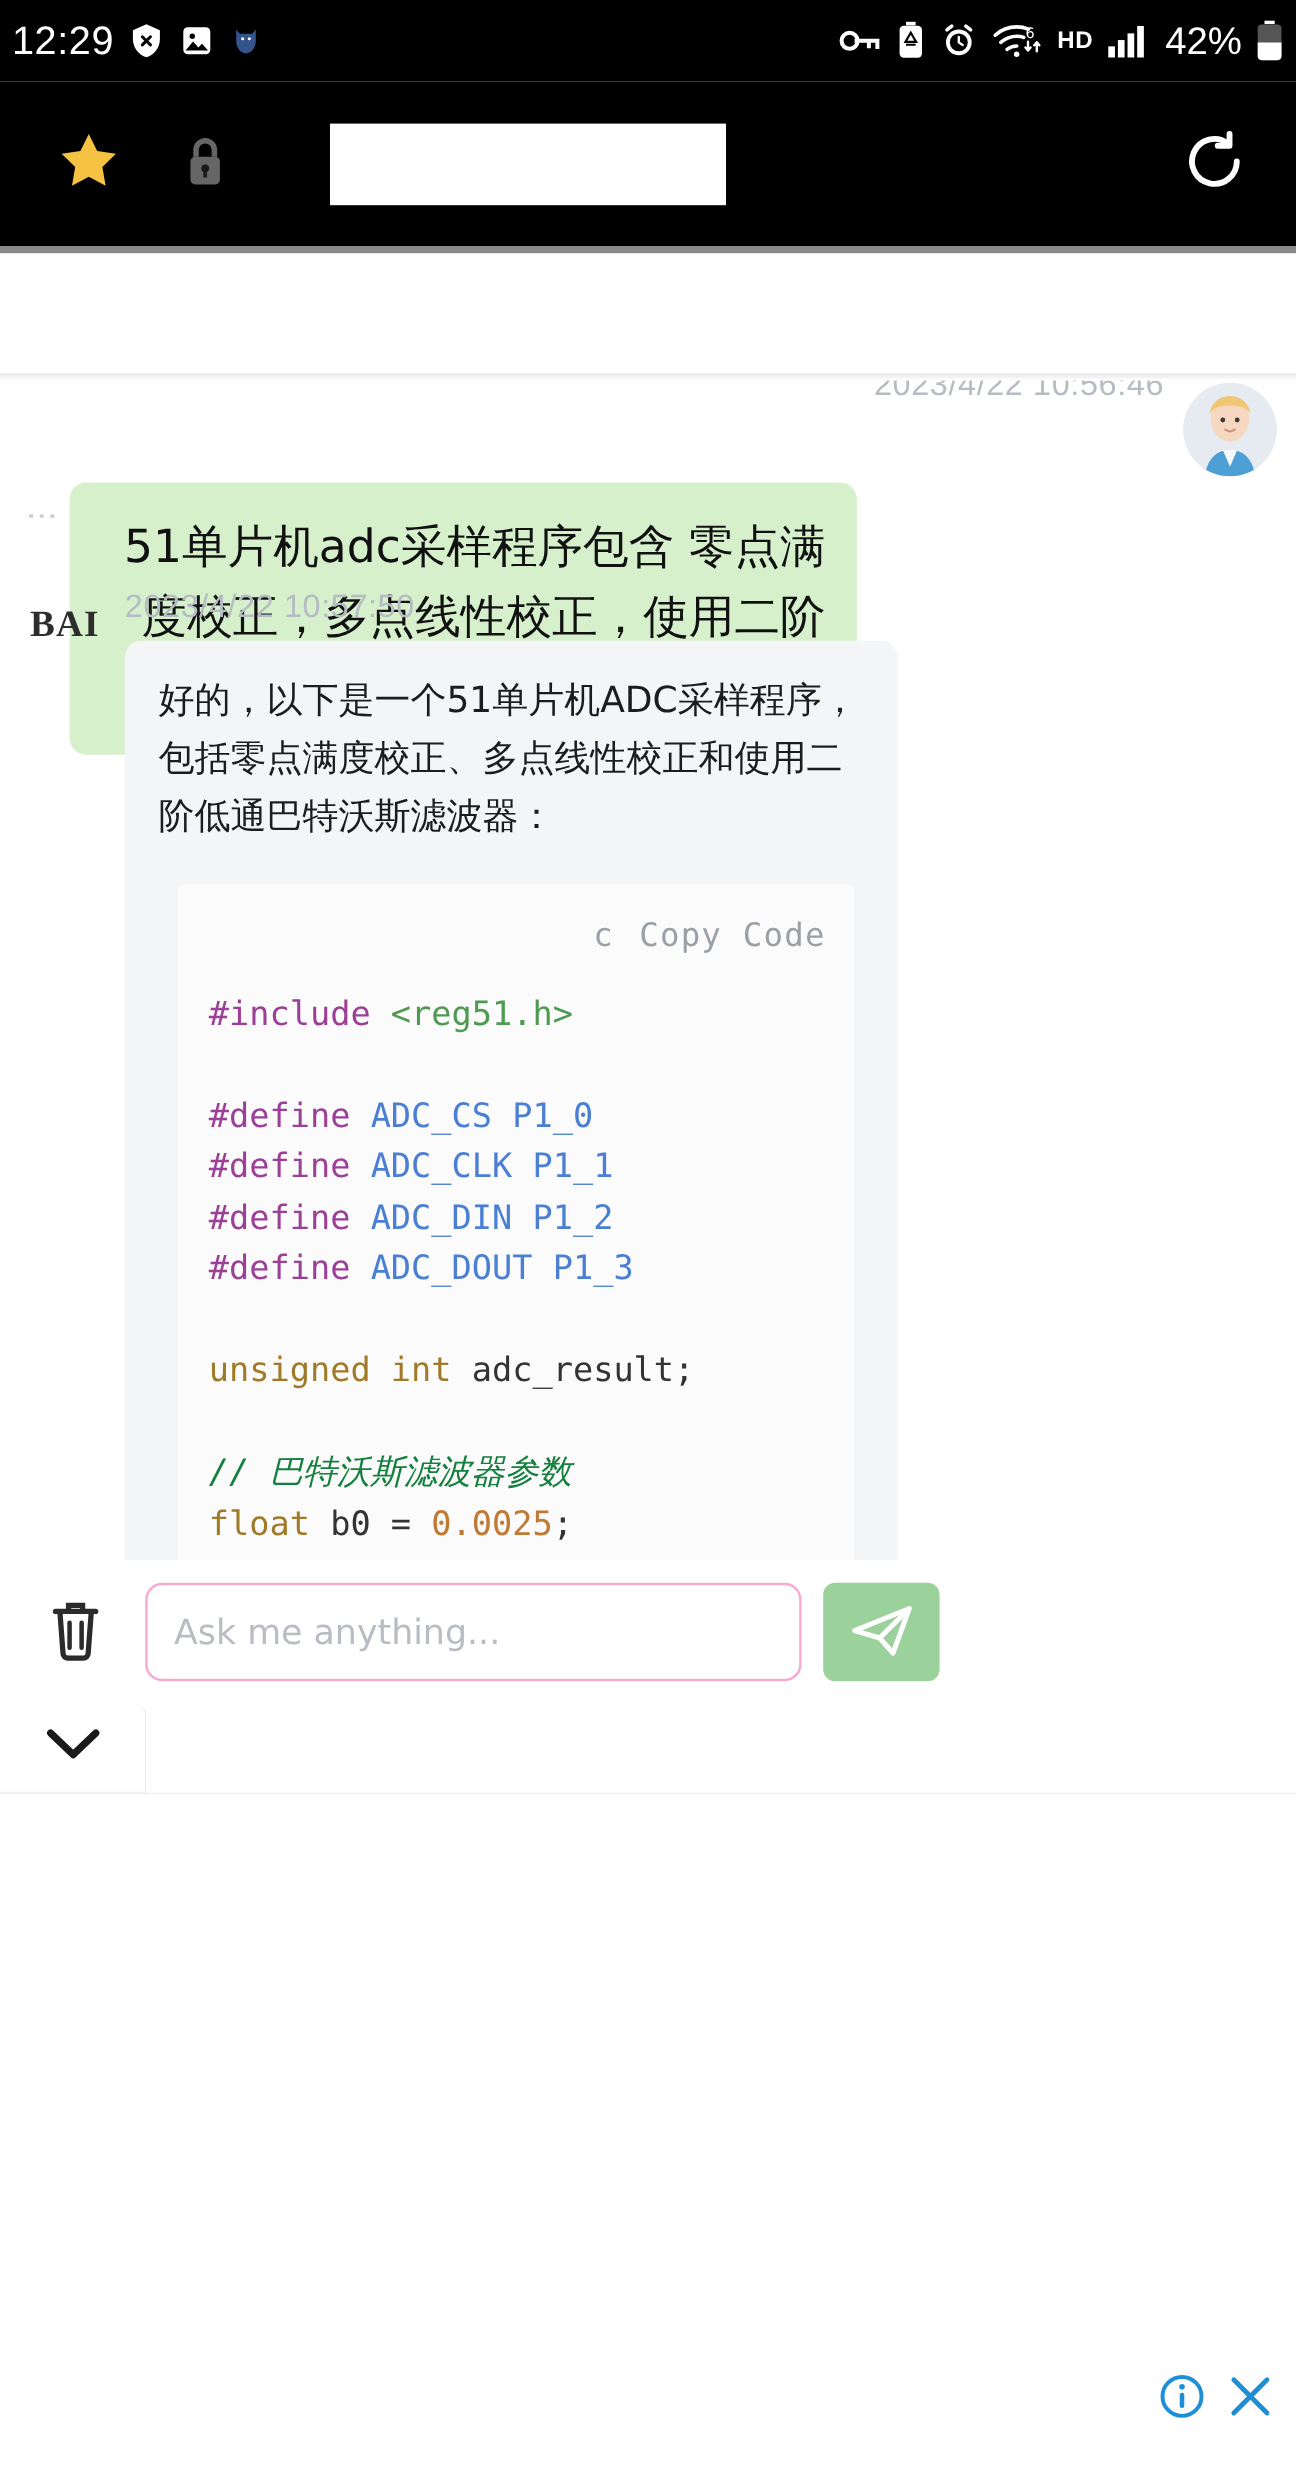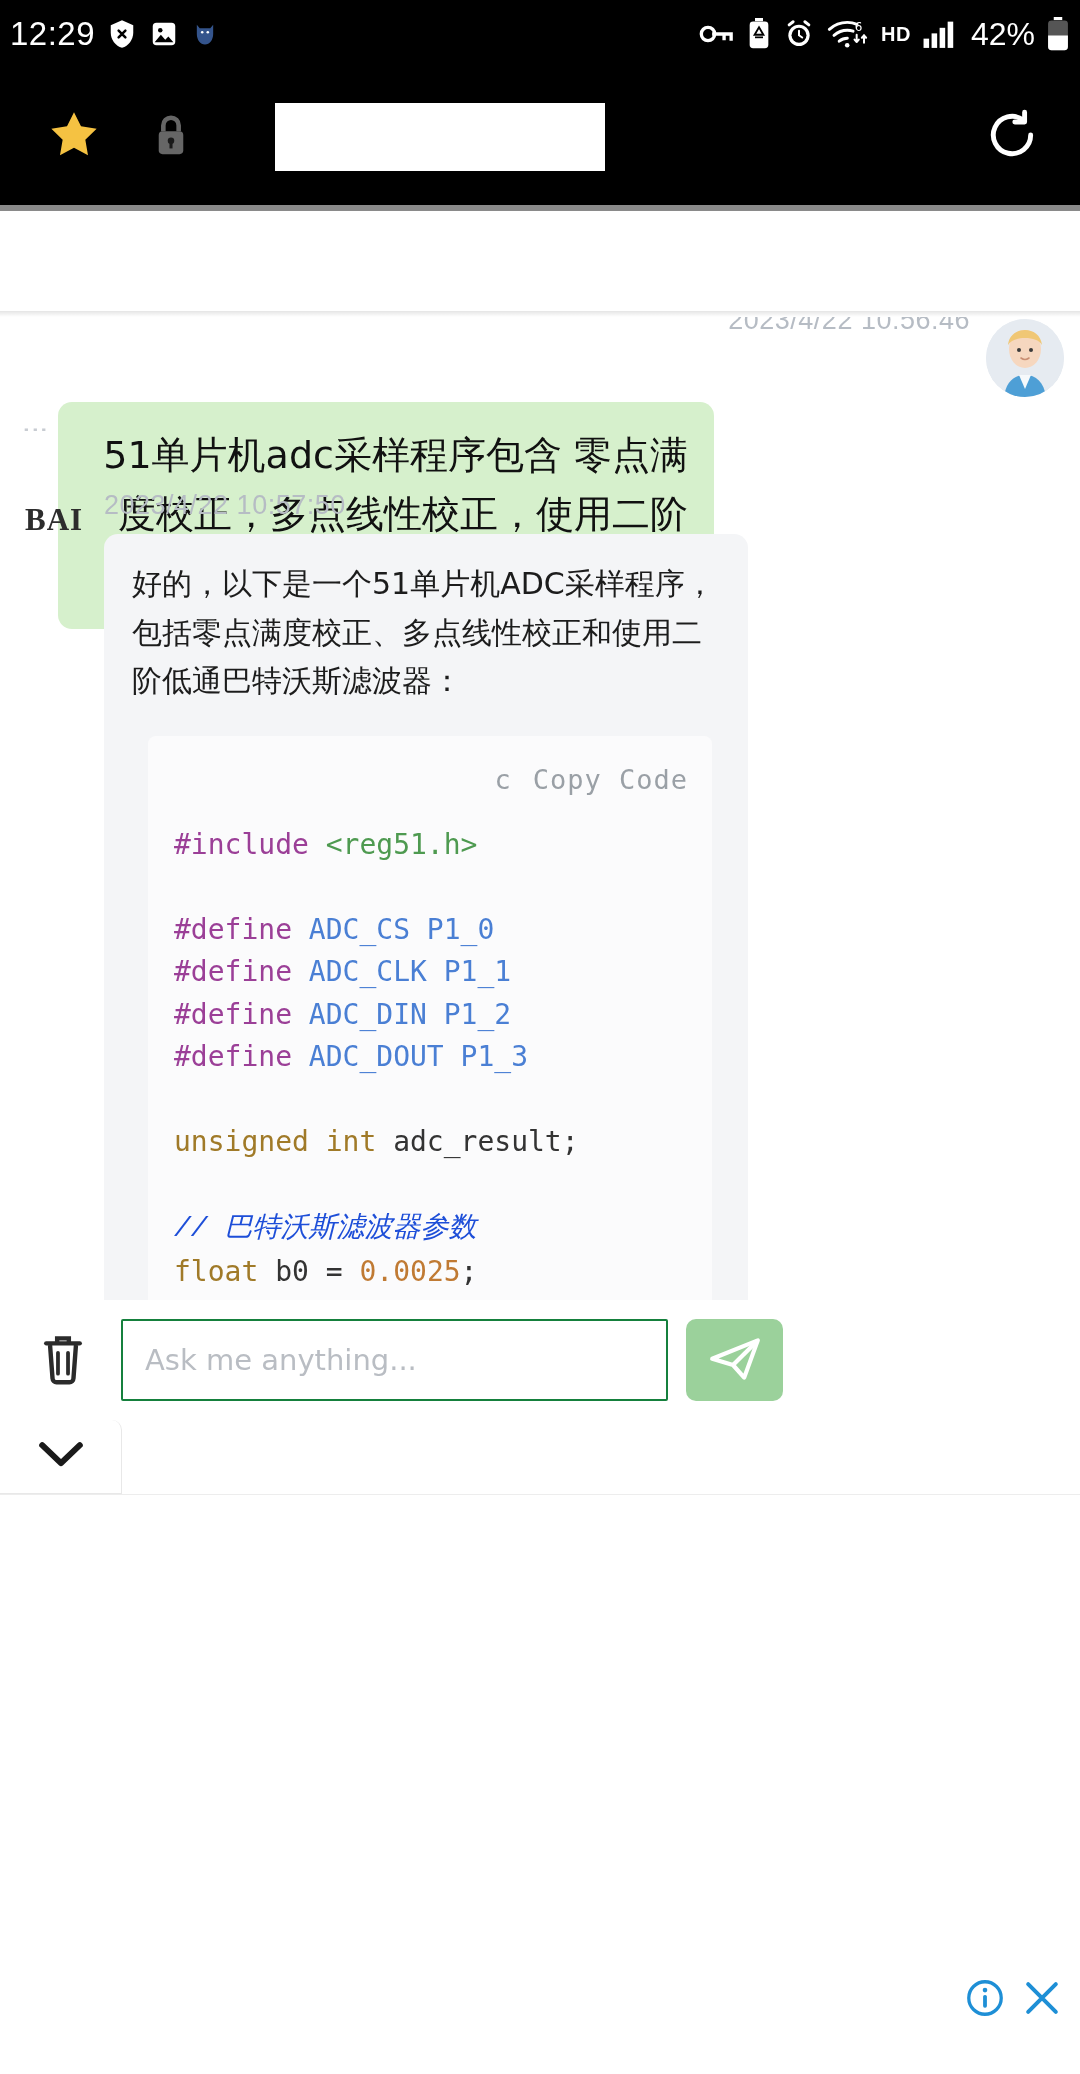--- a/index.html
+++ b/index.html
@@ -132,31 +132,31 @@
     font-family: "DejaVu Sans Mono", "Liberation Mono", monospace;
     font-size: 28px; line-height: 1.52;
     white-space: pre; color: #333;
   }
   .tk-pre { color: #9b3f97; margin-top: 48px; }
   .tk-str { color: #4e9a50; }
   .tk-id  { color: #4a7fd4; }
   .tk-kw  { color: #a07a28; }
   .tk-pl  { color: #333; }
   .tk-num { color: #c07a33; }
-  .tk-cmt { color: #1d4ed8; font-style: italic; font-family: Liberation Mono, monospace; }
+  .tk-cmt { color: #15803d; font-style: italic; }
 
   
   .inputbar {
     position: absolute; left: 0; top: 1300px; width: 1080px; height: 120px;
     background: #fff; display: flex; align-items: center;
   }
   .ib-trash { position: absolute; left: 40px; top: 50%; transform: translateY(-50%); }
   .ib-input {
     position: absolute; left: 121px; top: 50%; transform: translateY(-50%);
-    width: 547px; height: 82px; border: 2px solid #15803d; border-radius: 2px;
+    width: 547px; height: 82px; border: 2px solid #f9a8d4; border-radius: 14px;
     background: #fff; font-size: 29px; color: #222; padding: 0 22px;
     font-family: "DejaVu Sans", "Liberation Sans", sans-serif; outline: none;
   }
   .ib-input::placeholder { color: #b9bdc3; }
   .ib-send {
     position: absolute; left: 686px; top: 50%; transform: translateY(-50%);
     width: 97px; height: 82px; border-radius: 10px; border: none;
     background: #9bd19b; display:flex; align-items:center; justify-content:center;
     cursor: pointer;
   }

